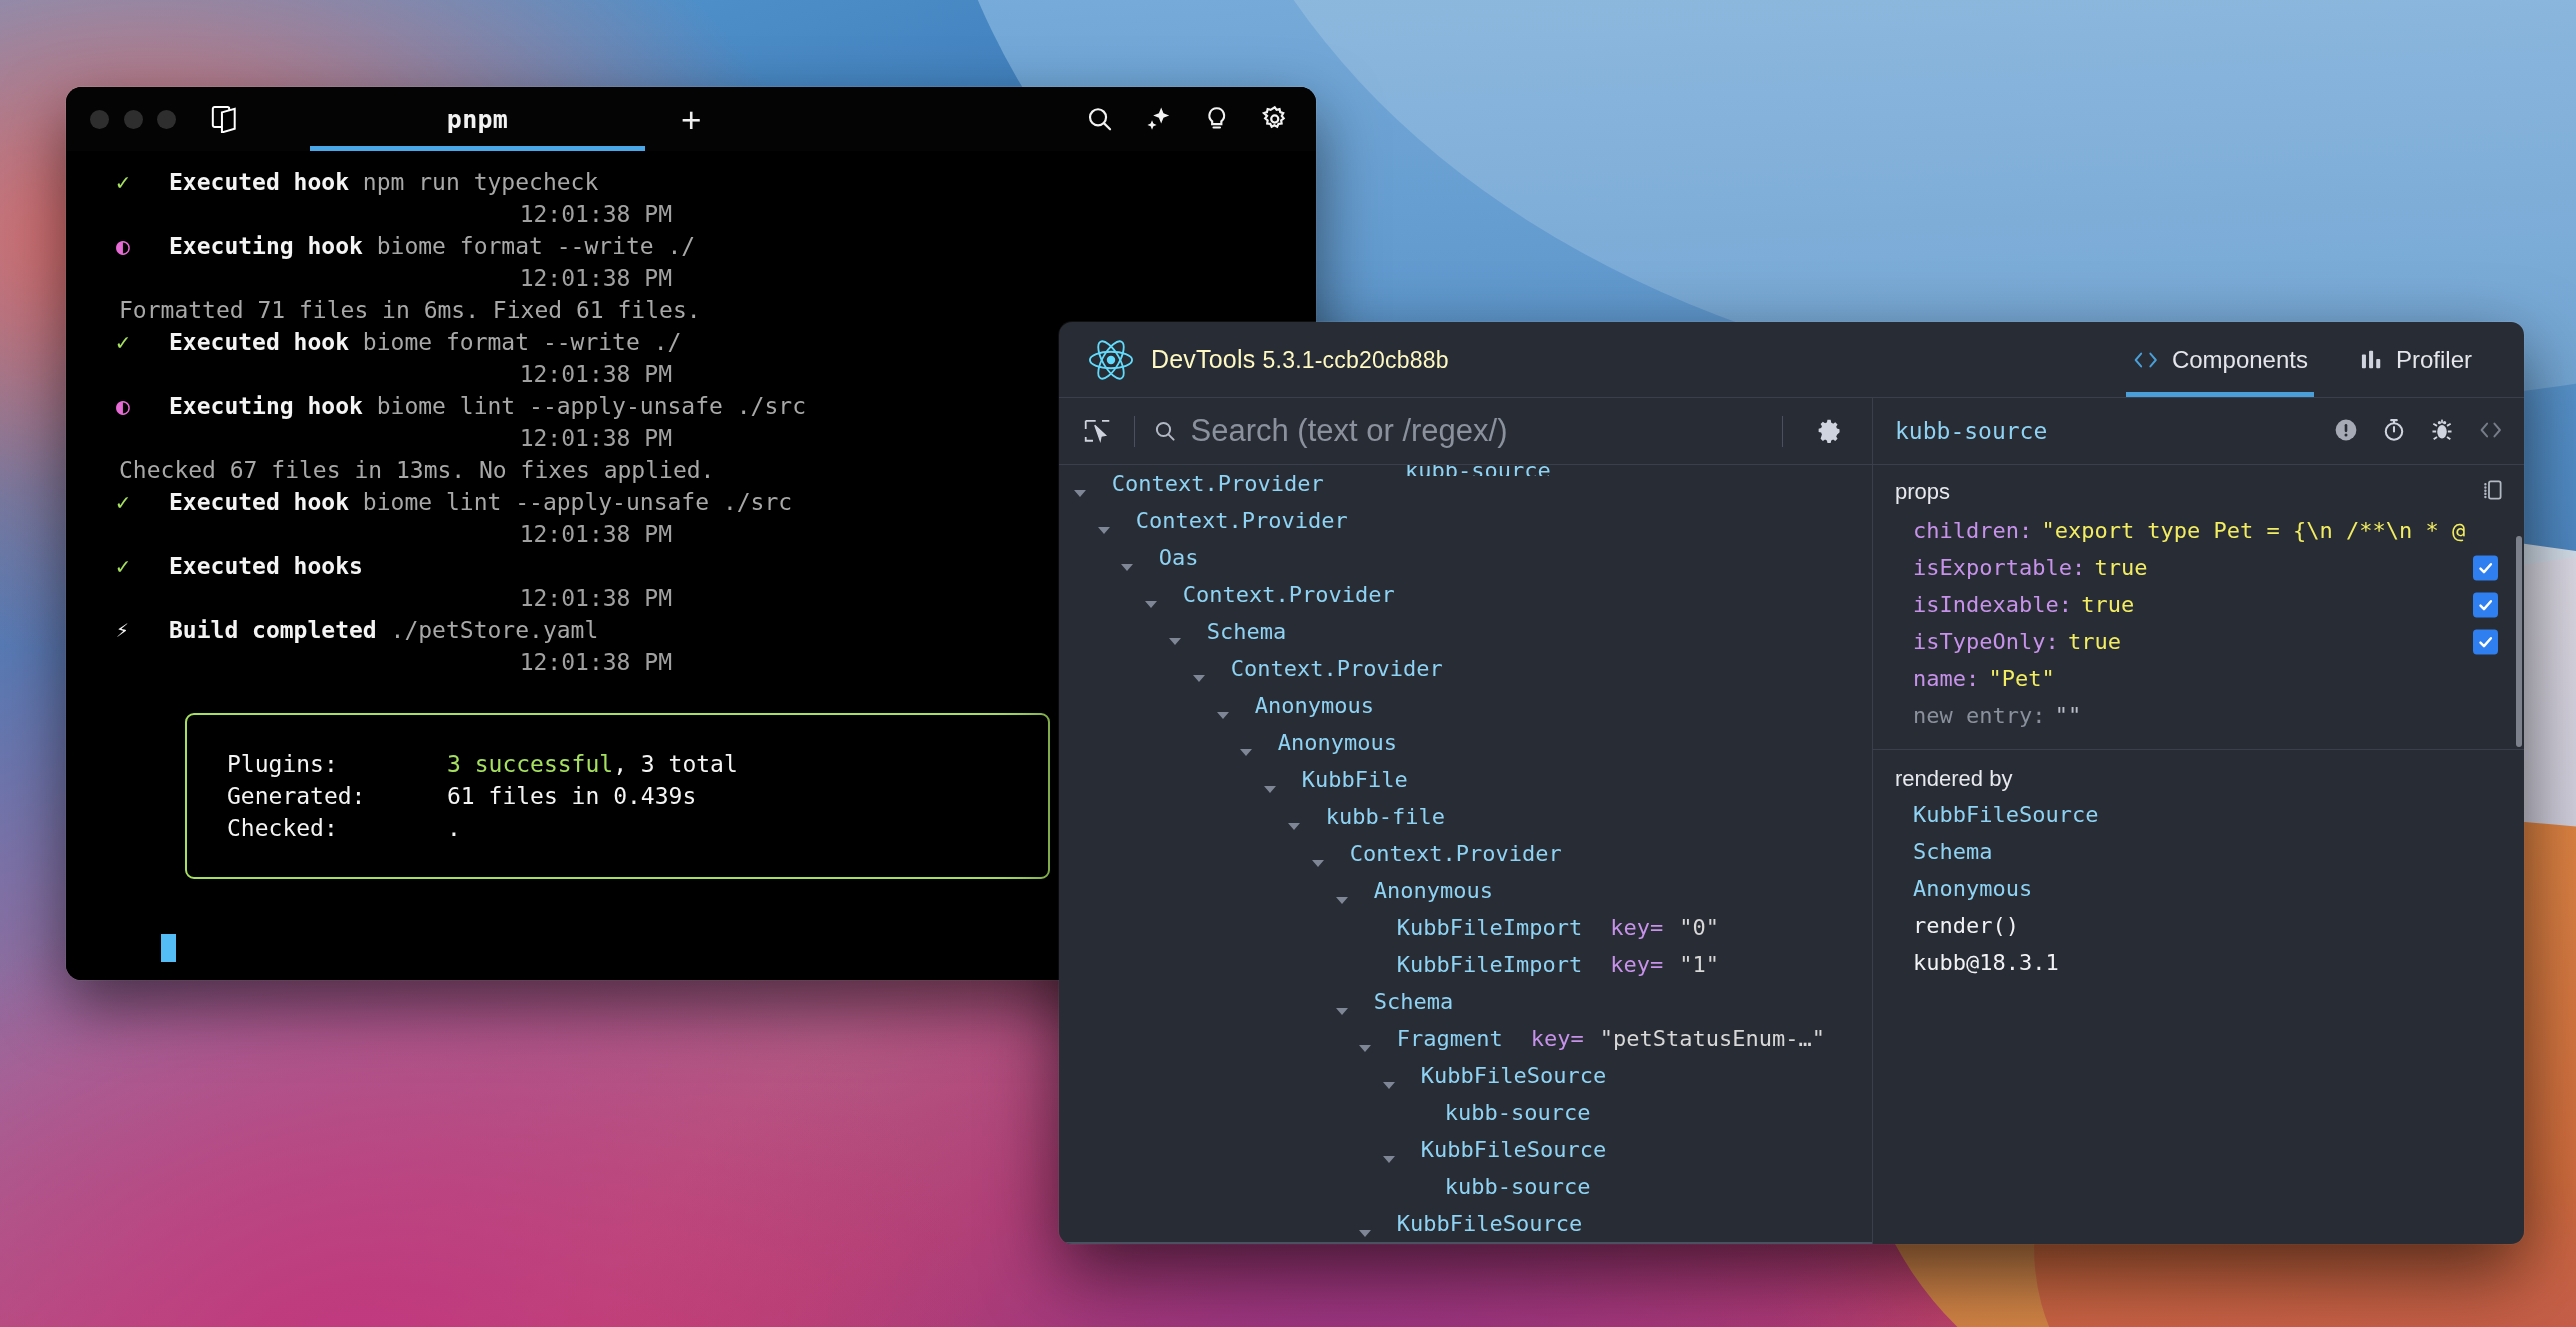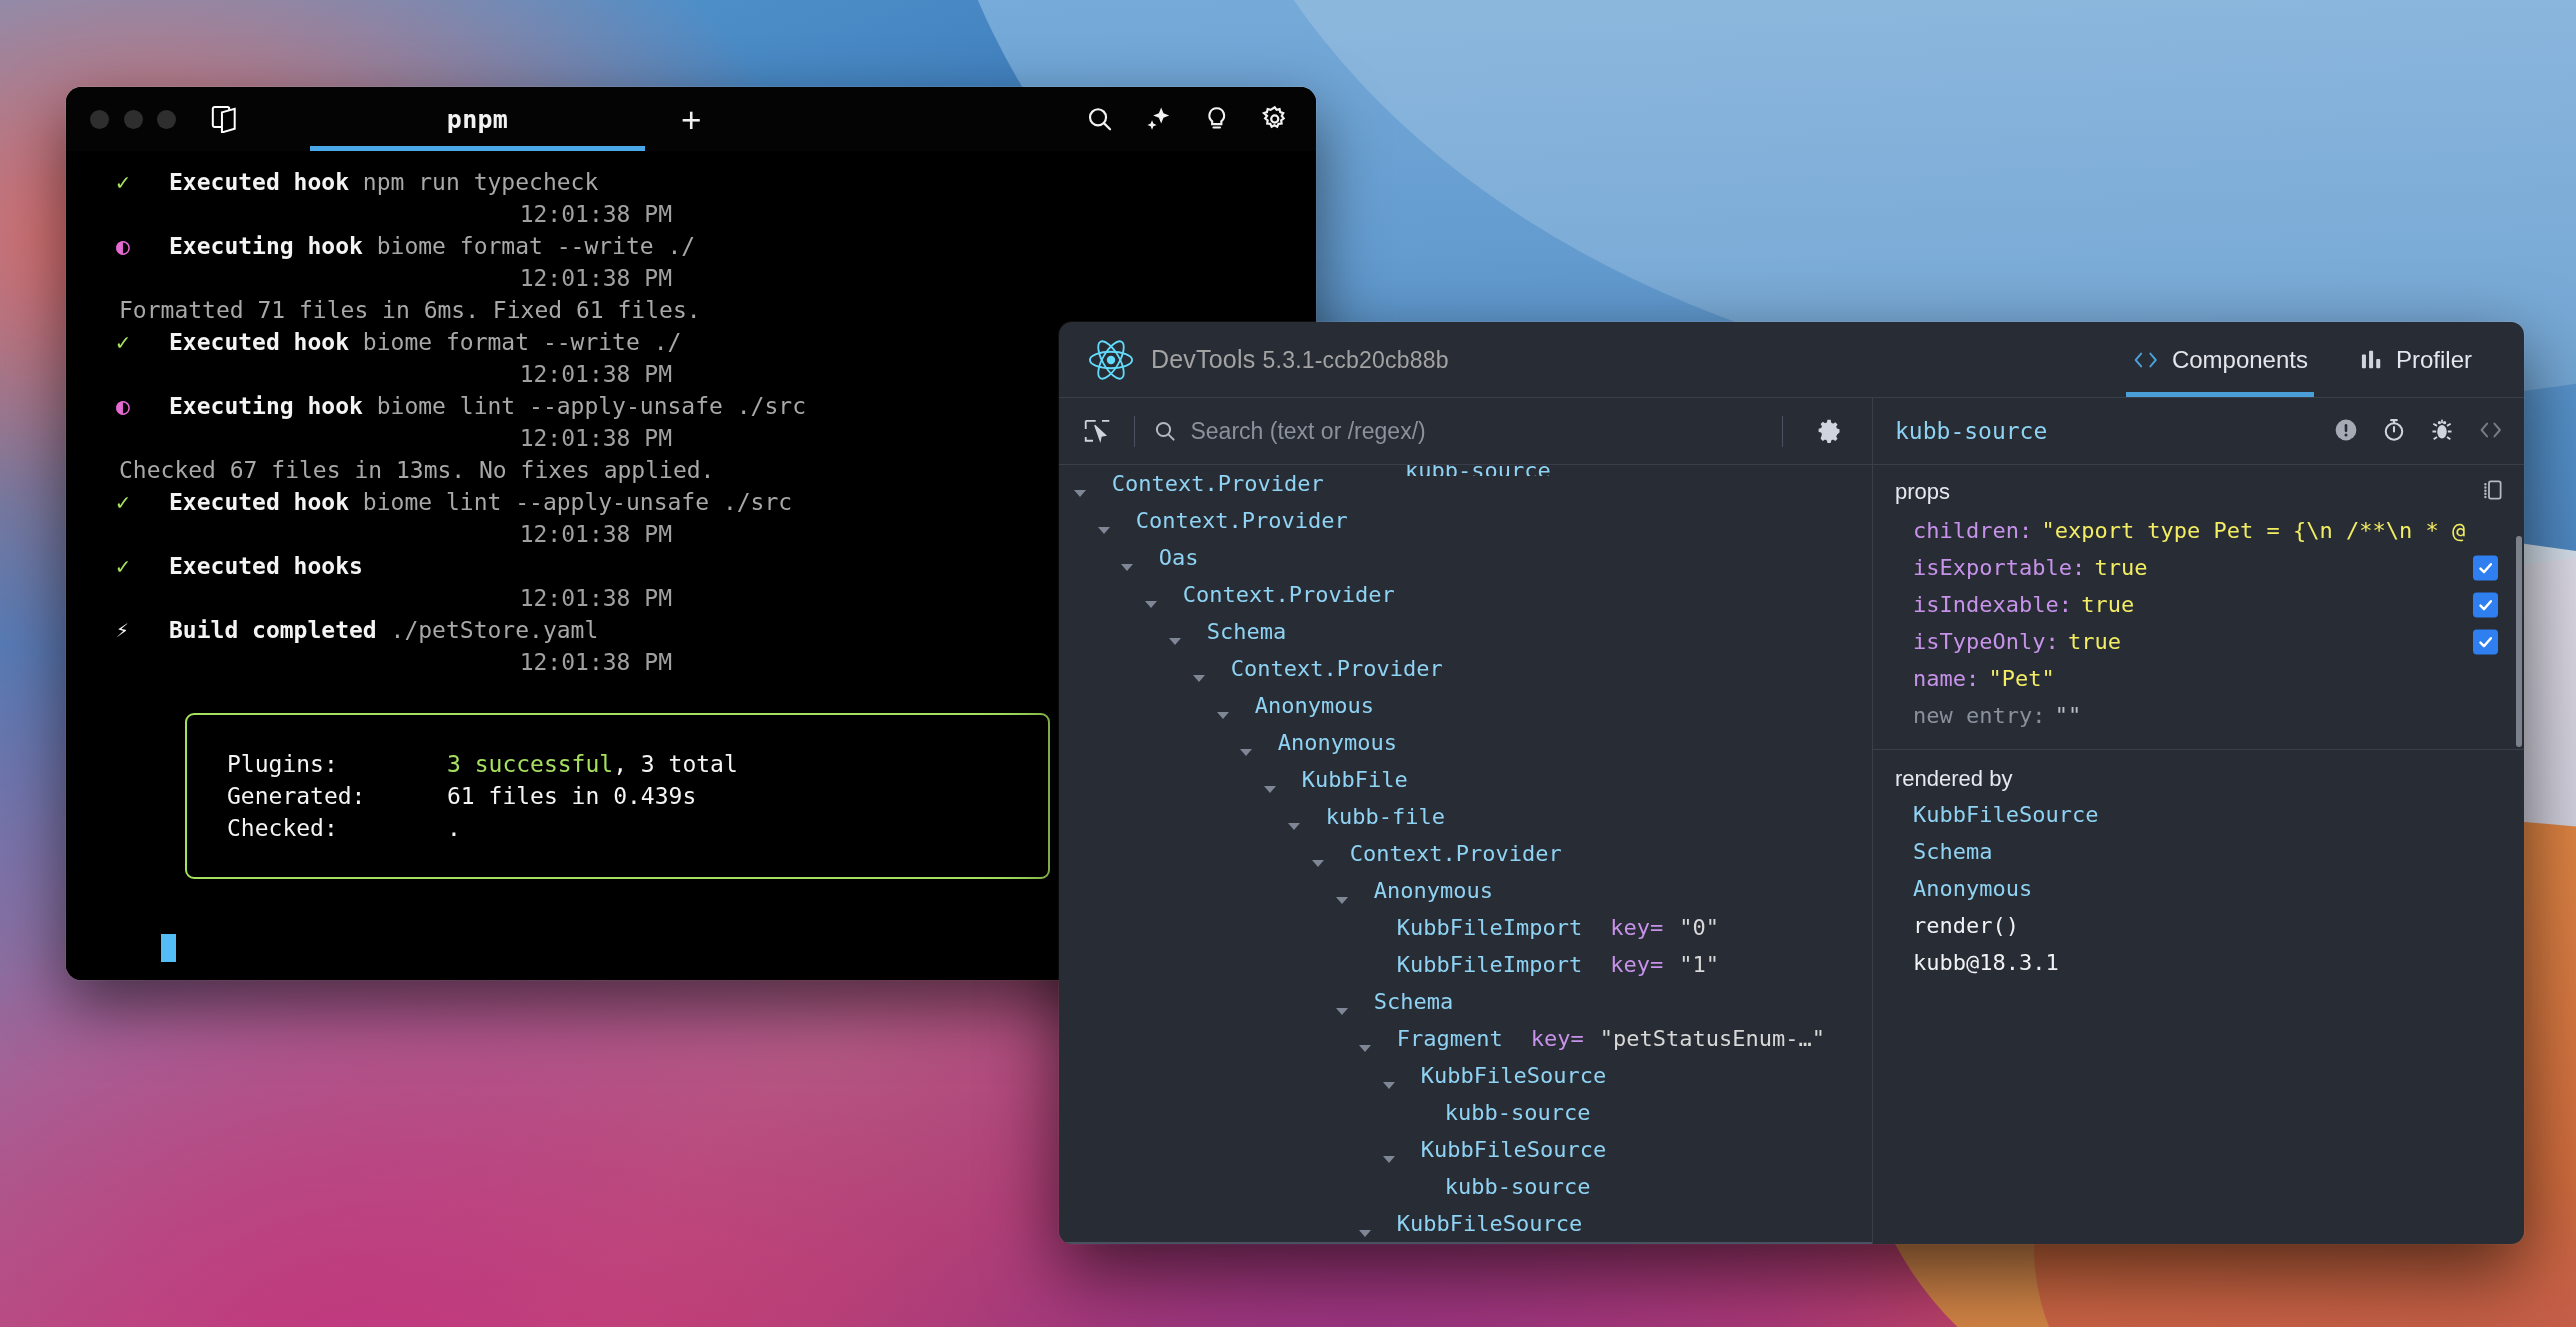--- a/index.html
+++ b/index.html
@@ -166,21 +166,21 @@
   }
   #dt-header {
     flex: 0 0 75px;
     display: flex; align-items: center;
     padding: 0 26px 0 27.5px;
     border-bottom: 0.9px solid #3a3f4b;
     position: relative;
   }
   #dt-logo { width: 48px; height: 44px; margin-right: 16.5px; }
   #dt-title {
-    color: #a3a3a3;
+    color: #fef9c3;
     font-size: 25px;
     letter-spacing: 0.2px;
   }
   #dt-title .ver { font-size: 23px; }
   #dt-tabs {
     position: absolute; right: 26px; top: 0;
     height: 75px;
     display: flex; align-items: stretch; gap: 0;
   }
   .dt-tab {
@@ -210,21 +210,21 @@
     border-bottom: 0.9px solid #3a3f4b;
     padding: 0 0 0 20px;
   }
   #pick-btn { width: 37px; height: 33px; display:flex; align-items:center; justify-content:center;}
   .tb-div { width: 0.9px; height: 31px; background: #4a5060; margin: 0 18.3px; }
   #search-icon-wrap { display:flex; align-items:center; margin-right: 13px;}
   #search-input {
     flex: 1 1 auto;
     background: transparent; border: none; outline: none;
     color: #cdd1d8;
-    font-size: 23px;
+    font-size: 31px;
     font-family: "Liberation Sans", sans-serif;
     padding: 0;
   }
   #search-input::placeholder { color: #8b919d; }
   #settings-btn { width: 40px; height: 40px; display:flex;align-items:center;justify-content:center; margin: 0 22px 0 9.2px;}
 
   #tree {
     flex: 1 1 auto;
     overflow: hidden;
     font-family: "DejaVu Sans Mono", monospace;

